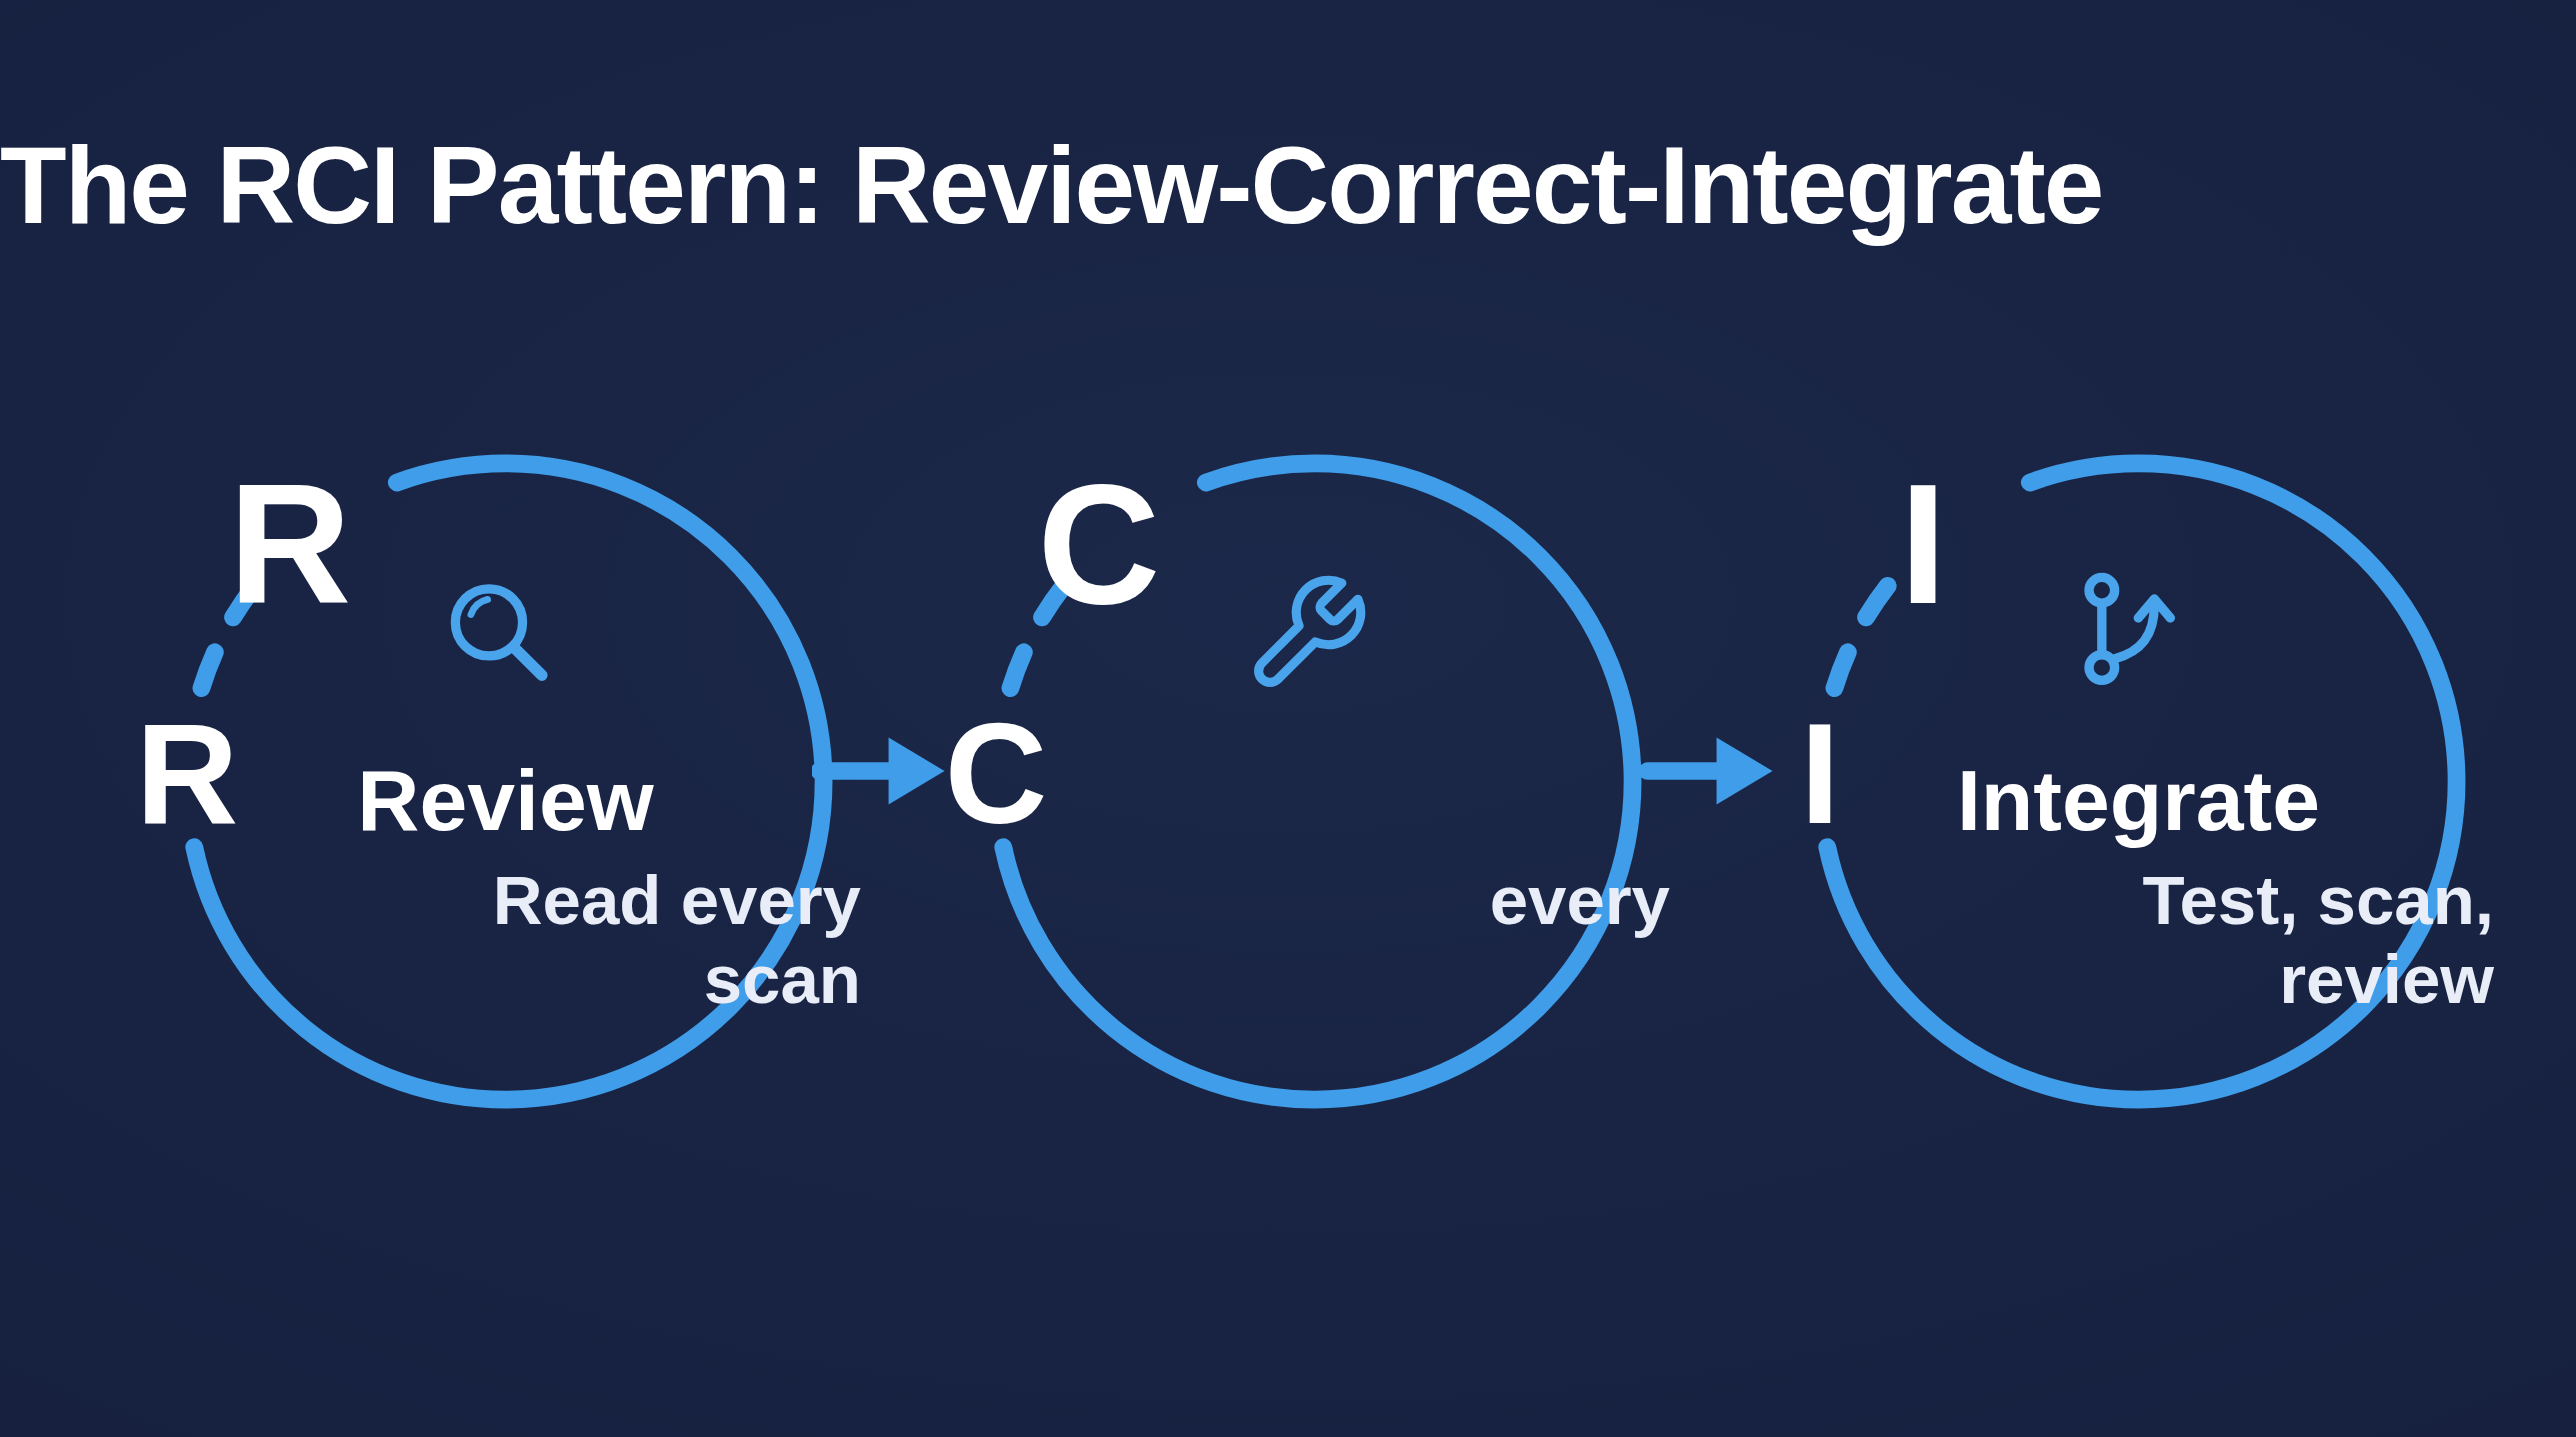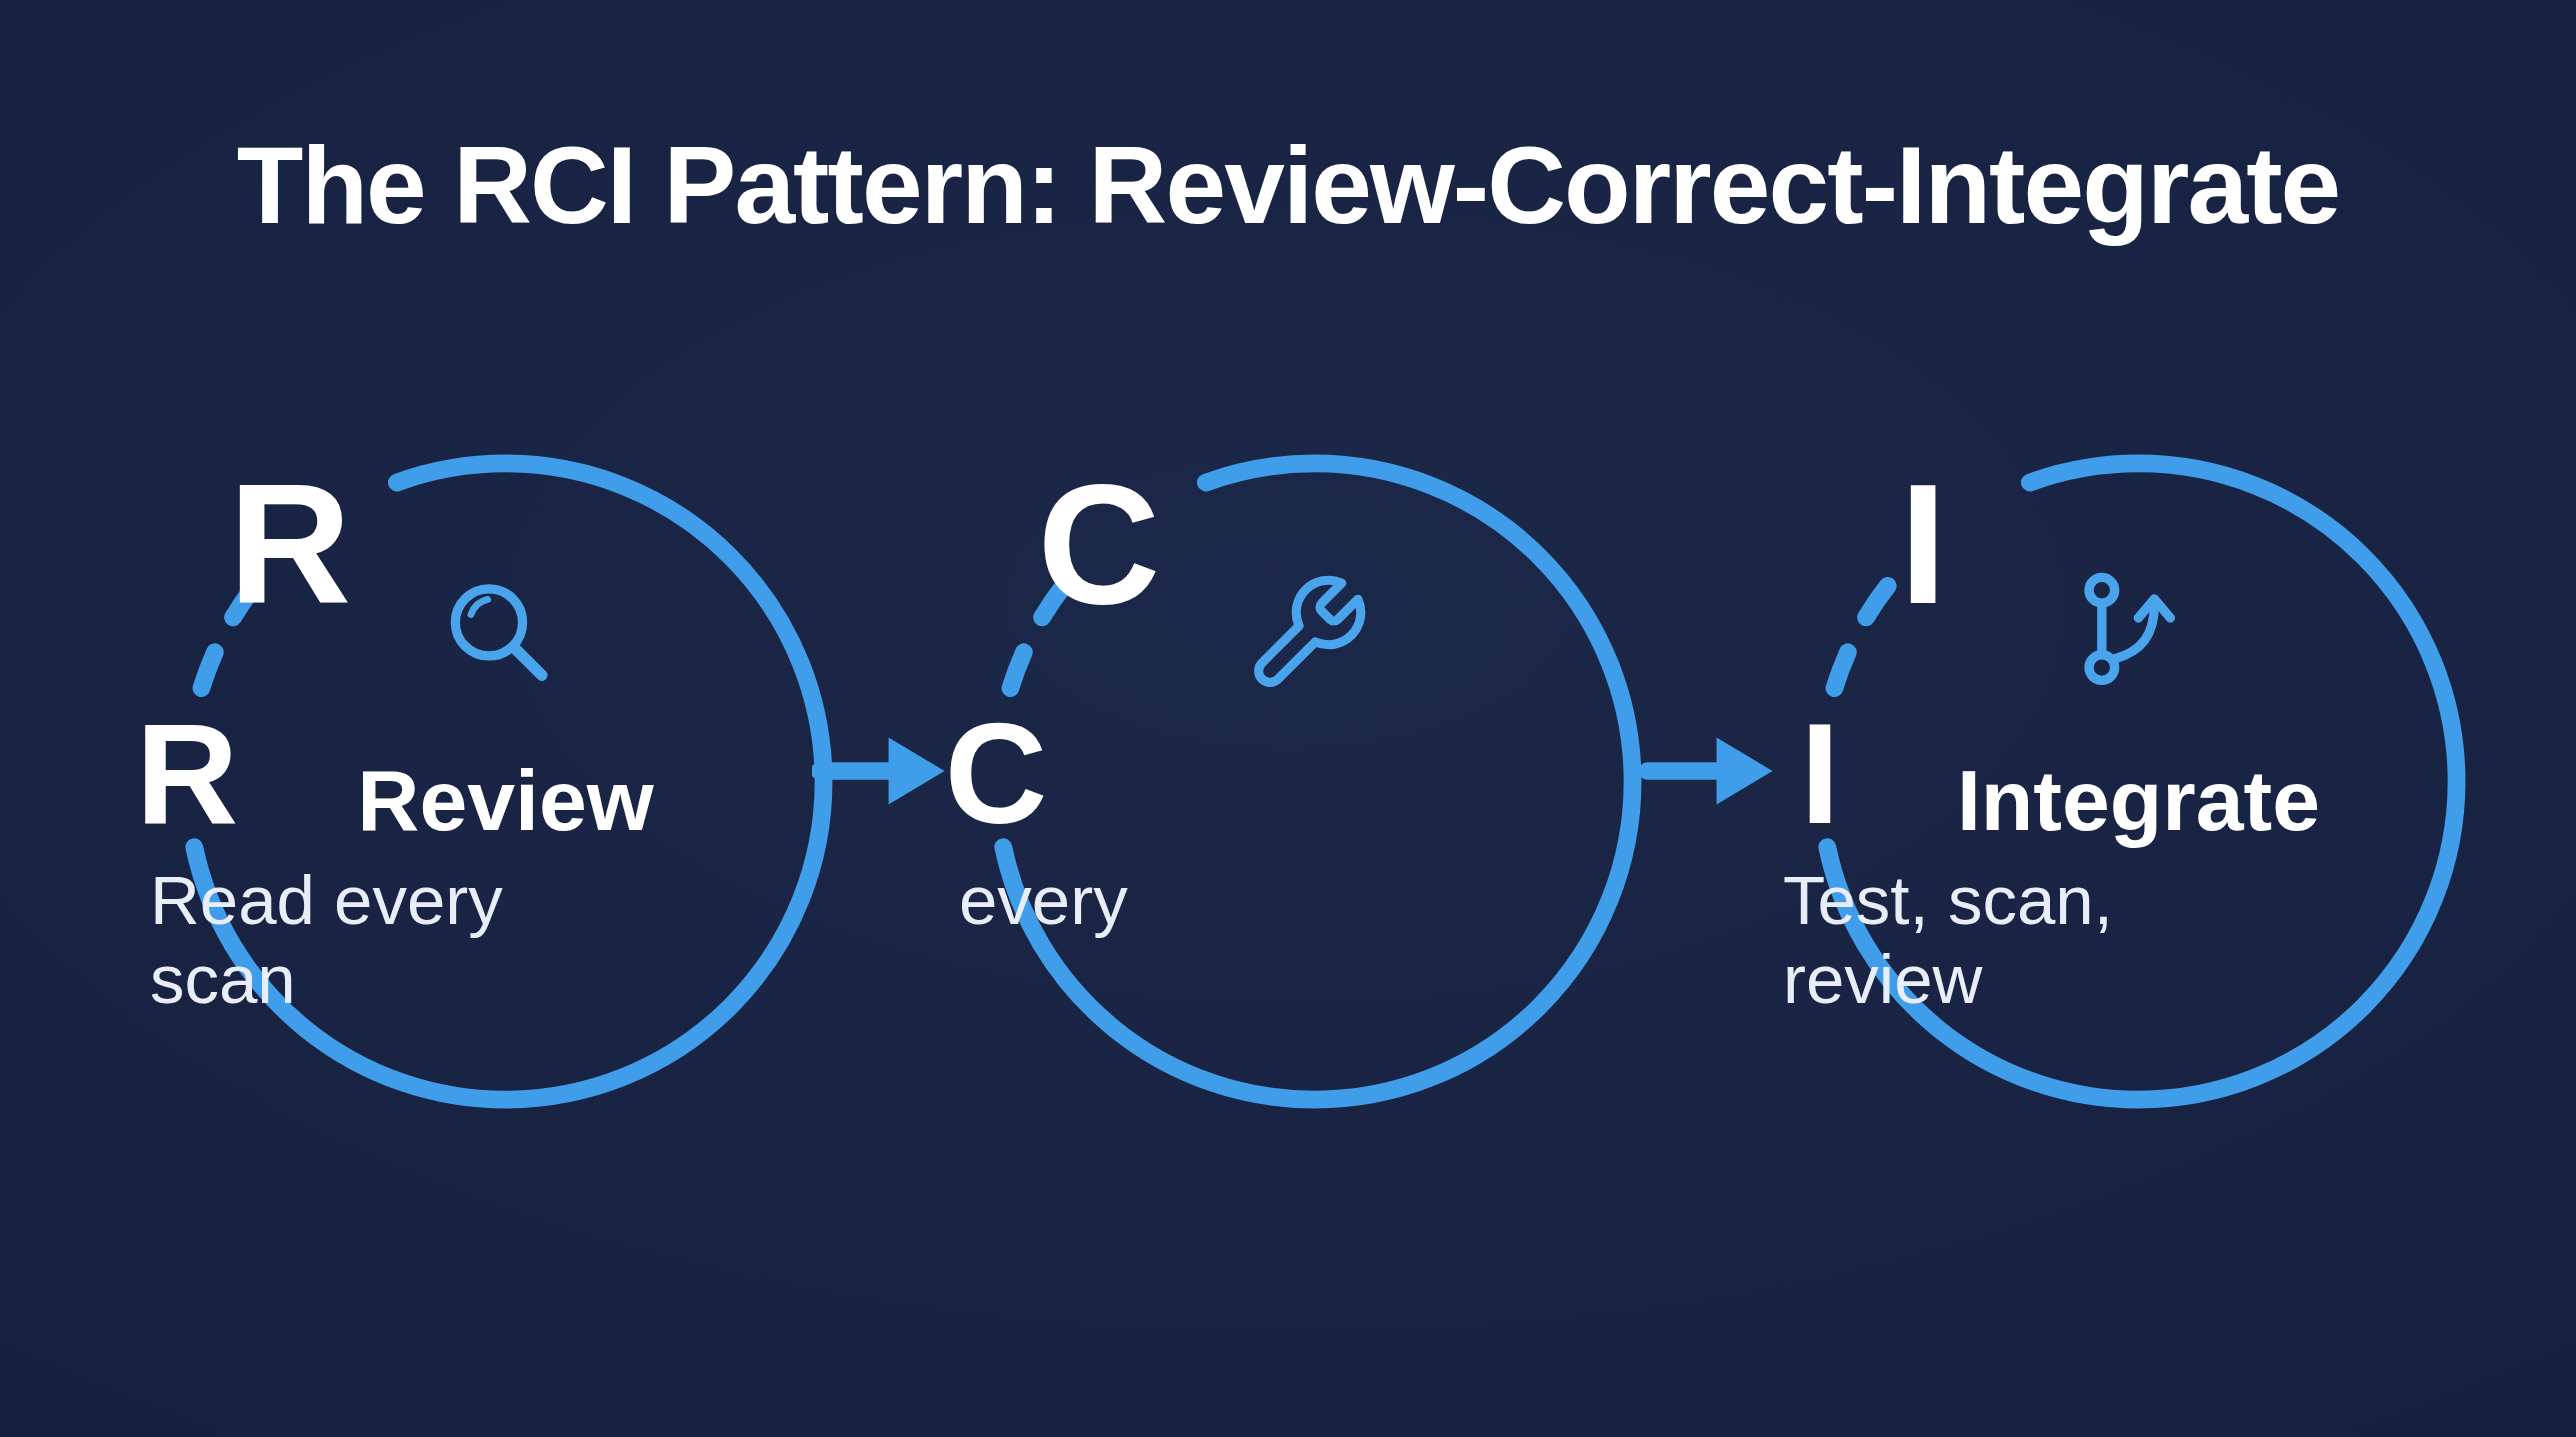--- a/index.html
+++ b/index.html
@@ -8,21 +8,21 @@
     background:#172140;
     font-family:"Liberation Sans","DejaVu Sans",sans-serif;
     overflow:hidden;
   }
   .canvas {
     position:relative; width:2576px; height:1438px;
     background: radial-gradient(ellipse 130% 120% at 50% 42%, #1c2849 0%, #172140 55%, #111a33 100%);
   }
   .title {
     position:absolute; top:122px; left:0; width:100%;
-    text-align:center; color:#ffffff;
+    color:#ffffff;
     font-size:109px; font-weight:800; letter-spacing:-1.9px;
   }
   .step { position:absolute; top:426px; width:711px; height:711px; }
   .step-0 { left:150px; }
   .step-1 { left:959px; }
   .step-2 { left:1783px; }
   .ring { position:absolute; left:0; top:0; }
   .ring circle {
     fill:none; stroke:#3f9de9; stroke-width:19; stroke-linecap:round;
     stroke-dasharray:997 172 41 42 41 190 652 0;
@@ -36,22 +36,22 @@
     color:#ffffff; font-size:142px; font-weight:800; line-height:1;
   }
   .icon-wrap { position:absolute; left:348px; top:208px; transform:translate(-50%,-50%); }
   .icon-wrap svg { display:block; }
   .icon-stroke { fill:none; stroke:#4aa4ec; stroke-linecap:round; stroke-linejoin:round; }
   .label {
     position:absolute; left:0; top:325px; width:100%; text-align:center;
     color:#ffffff; font-size:86px; font-weight:700;
   }
   .desc {
-    position:absolute; left:0; top:435px; width:100%; text-align:left;
-    color:#e8edf7; font-size:69px; font-weight:400; line-height:1.15;
+    position:absolute; left:0; top:435px; width:100%; text-align:right;
+    color:#e8edf7; font-size:69px; font-weight:700; line-height:1.15;
   }
   .desc span { display:block; }
   .arrow { position:absolute; top:715px; }
   .arrow-0 { left:812px; }
   .arrow-1 { left:1640px; }
   .arrow line { stroke:#3f9de9; stroke-width:19; stroke-linecap:round; }
   .arrow polygon { fill:#3f9de9; }
 </style>
 </head>
 <body>

